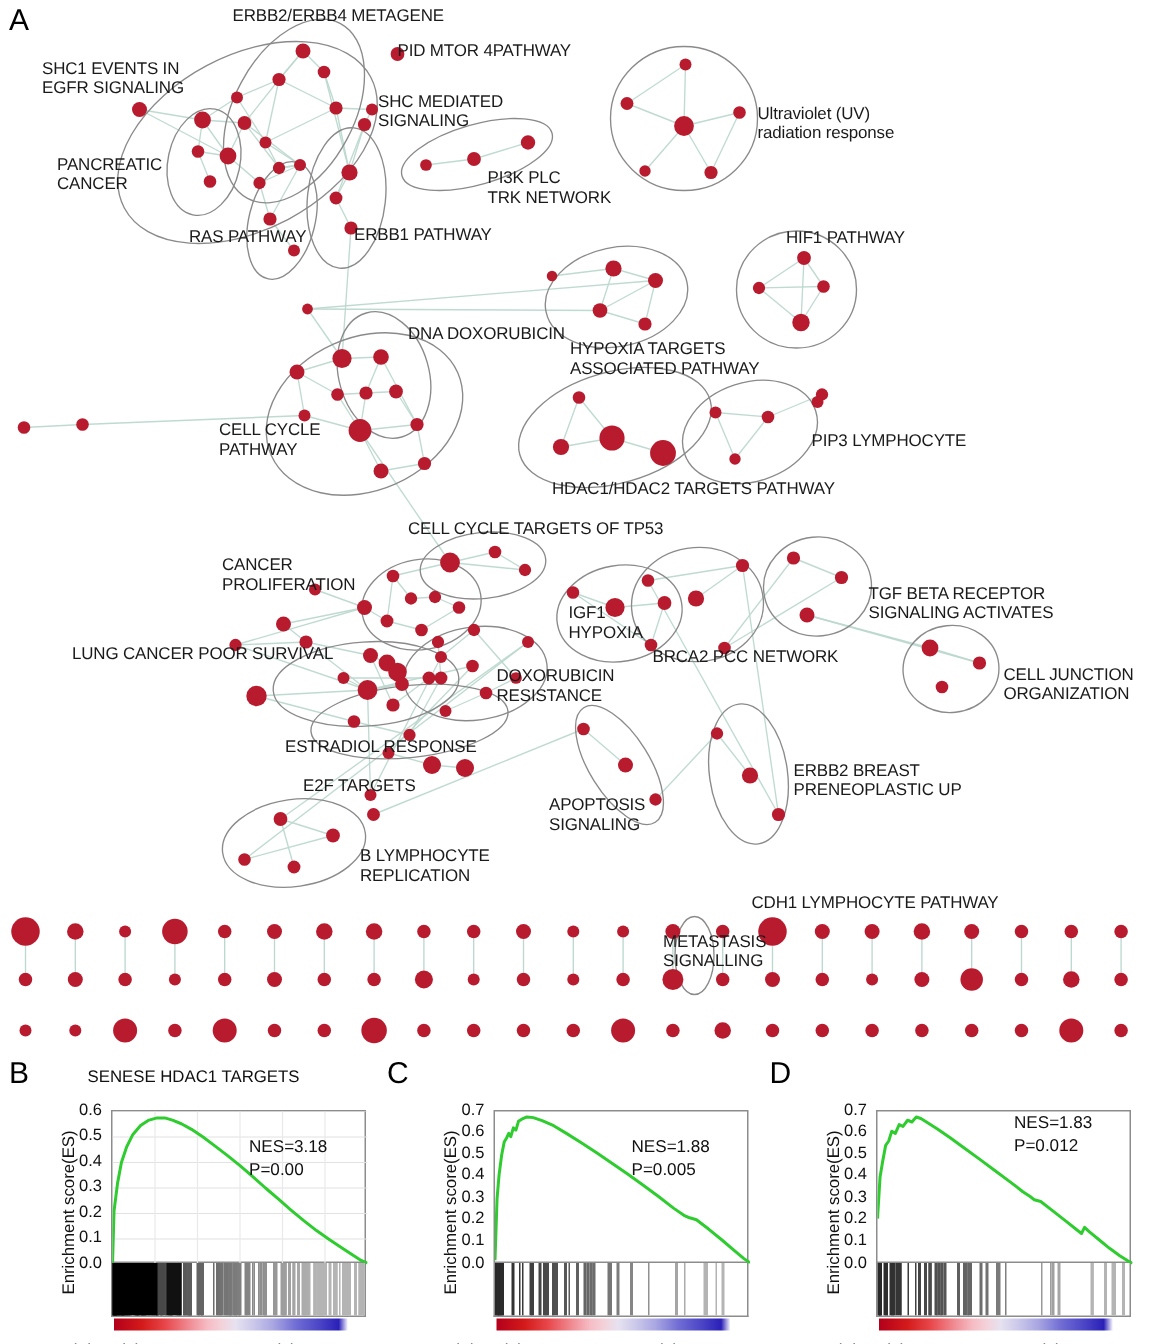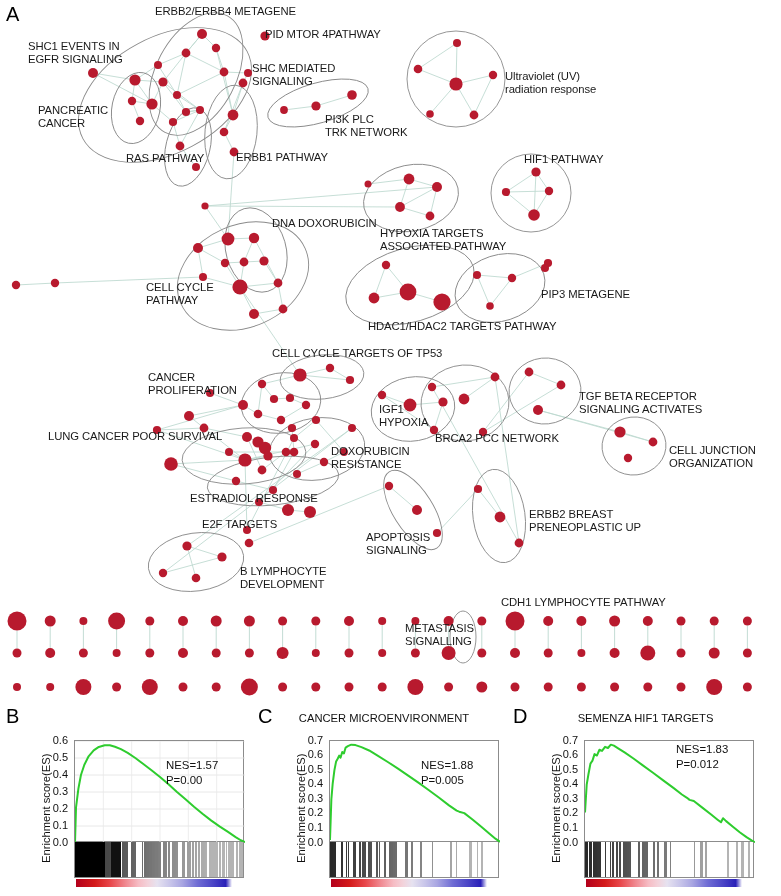--- a/index.html
+++ b/index.html
@@ -539,21 +539,21 @@
       <div class="net-label no-sel" style="left: 505px; top: 70px;">Ultraviolet (UV)
 radiation response</div>
       <div class="net-label no-sel" style="left: 126px; top: 152px;">RAS PATHWAY</div>
       <div class="net-label no-sel" style="left: 236px; top: 151px;">ERBB1 PATHWAY</div>
       <div class="net-label no-sel" style="left: 524px; top: 153px;">HIF1 PATHWAY</div>
       <div class="net-label no-sel" style="left: 272px; top: 217px;">DNA DOXORUBICIN</div>
       <div class="net-label no-sel" style="left: 380px; top: 227px;">HYPOXIA TARGETS
 ASSOCIATED PATHWAY</div>
       <div class="net-label no-sel" style="left: 146px; top: 281px;">CELL CYCLE
 PATHWAY</div>
-      <div class="net-label no-sel" style="left: 541px; top: 288px;">PIP3 METAGENE</div>
+      <div class="net-label no-sel" style="left: 541px; top: 288px;">PIP3 LYMPHOCYTE</div>
       <div class="net-label no-sel" style="left: 368px; top: 320px;">HDAC1/HDAC2 TARGETS PATHWAY</div>
       <div class="net-label no-sel" style="left: 272px; top: 347px;">CELL CYCLE TARGETS OF TP53</div>
       <div class="net-label no-sel" style="left: 148px; top: 371px;">CANCER
 PROLIFERATION</div>
       <div class="net-label no-sel" style="left: 379px; top: 403px;">IGF1
 HYPOXIA</div>
       <div class="net-label no-sel" style="left: 579px; top: 390px;">TGF BETA RECEPTOR
 SIGNALING ACTIVATES</div>
       <div class="net-label no-sel" style="left: 48px; top: 430px;">LUNG CANCER POOR SURVIVAL</div>
       <div class="net-label no-sel" style="left: 435px; top: 432px;">BRCA2 PCC NETWORK</div>
@@ -561,28 +561,29 @@
 RESISTANCE</div>
       <div class="net-label no-sel" style="left: 669px; top: 444px;">CELL JUNCTION
 ORGANIZATION</div>
       <div class="net-label no-sel" style="left: 190px; top: 492px;">ESTRADIOL RESPONSE</div>
       <div class="net-label no-sel" style="left: 529px; top: 508px;">ERBB2 BREAST
 PRENEOPLASTIC UP</div>
       <div class="net-label no-sel" style="left: 202px; top: 518px;">E2F TARGETS</div>
       <div class="net-label no-sel" style="left: 366px; top: 531px;">APOPTOSIS
 SIGNALING</div>
       <div class="net-label no-sel" style="left: 240px; top: 565px;">B LYMPHOCYTE
-DEVELOPMENT</div>
+REPLICATION</div>
       <div class="net-label no-sel" style="left: 501px; top: 596px;">CDH1 LYMPHOCYTE PATHWAY</div>
-      <div class="net-label no-sel" style="left: 405px; top: 622px;">METASTASIS
+      <div class="net-label no-sel" style="left: 442px; top: 622px;">METASTASIS
 SIGNALLING</div>
     </div>
 
   <div class="gsea-panel" id="panel-B" style="left:0px;">
     <div class="panel-letter no-sel" style="left:6px; top:6px;">B</div>
+    <div class="gsea-title">SENESE HDAC1 TARGETS</div>
     <div class="gsea-ylabel" style="left:40px; top:163px;">Enrichment score(ES)</div>
   <div class="gsea-plot" style="left: 74px; top: 40px; width: 170px; height: 102px;">
         <svg width="170" height="102" style="position: absolute; left: 0px; top: 0px;">
           <line x1="0" x2="170" y1="85" y2="85" stroke="#e2e2e2" stroke-width="0.8"></line>
           <line x1="0" x2="170" y1="68" y2="68" stroke="#e2e2e2" stroke-width="0.8"></line>
           <line x1="0" x2="170" y1="51" y2="51" stroke="#e2e2e2" stroke-width="0.8"></line>
           <line x1="0" x2="170" y1="34" y2="34" stroke="#e2e2e2" stroke-width="0.8"></line>
           <line x1="0" x2="170" y1="17" y2="17" stroke="#e2e2e2" stroke-width="0.8"></line>
           <line x1="0" x2="170" y1="0" y2="0" stroke="#e2e2e2" stroke-width="0.8"></line>
           <line y1="0" y2="102" x1="28.333333333333332" x2="28.333333333333332" stroke="#e9e9e9" stroke-width="0.8"></line>
@@ -598,21 +599,21 @@
       <div class="gsea-ticks no-sel" style="left: 36px; top: 40px; width: 32px; height: 102px;">
         <span style="top: 96.5px;">0.0</span>
         <span style="top: 79.5px;">0.1</span>
         <span style="top: 62.5px;">0.2</span>
         <span style="top: 45.5px;">0.3</span>
         <span style="top: 28.5px;">0.4</span>
         <span style="top: 11.5px;">0.5</span>
         <span style="top: -5.5px;">0.6</span>
       </div>
       <div class="gsea-stats no-sel" style="left: 166px; top: 58px;">
-        <div>NES=1.57</div>
+        <div>NES=3.18</div>
         <div>P=0.00</div>
       </div>
       <div class="gsea-hit" style="left: 74px; top: 142px; width: 170px; height: 36px;">
         <i style="left: 76.26px; width: 1.51px; background: rgb(119, 119, 119);"></i>
         <i style="left: 119.85px; width: 1.41px; background: rgb(164, 164, 164);"></i>
         <i style="left: 29.24px; width: 1.99px; background: rgb(70, 70, 70);"></i>
         <i style="left: 113.47px; width: 2.03px; background: rgb(158, 158, 158);"></i>
         <i style="left: 1.54px; width: 1.88px; background: rgb(41, 41, 41);"></i>
         <i style="left: 113.86px; width: 1.45px; background: rgb(158, 158, 158);"></i>
         <i style="left: 114.72px; width: 1.05px; background: rgb(159, 159, 159);"></i>
@@ -802,21 +803,20 @@
         <i style="left: 0px; width: 30px; background: rgb(0, 0, 0);"></i>
         <i style="left: 36px; width: 10px; background: rgb(17, 17, 17);"></i>
       </div>
       <div class="gsea-bar" style="left: 76px; top: 179px; width: 156px; background: linear-gradient(to right, rgb(179, 0, 27) 0%, rgb(212, 26, 26) 12%, rgb(232, 71, 75) 22%, rgb(240, 138, 146) 32%, rgb(246, 188, 196) 40%, rgb(243, 210, 218) 46%, rgb(230, 226, 240) 52%, rgb(201, 198, 234) 60%, rgb(169, 166, 226) 68%, rgb(111, 108, 212) 78%, rgb(74, 68, 198) 88%, rgb(42, 32, 184) 96%, rgb(255, 255, 255) 100%);"></div>
       <div class="gsea-axis-note no-sel" style="left: 41px; top: 195px;">Higher risk score</div>
       <div class="gsea-axis-note no-sel" style="left: 147px; top: 195px;">Lower risk score</div>
     </div>
 
   <div class="gsea-panel" id="panel-C" style="left:255px;">
     <div class="panel-letter no-sel" style="left:3px; top:6px;">C</div>
-    <div class="gsea-title">CANCER MICROENVIRONMENT</div>
     <div class="gsea-ylabel" style="left:40px; top:163px;">Enrichment score(ES)</div>
   <div class="gsea-plot" style="left: 74px; top: 40px; width: 170px; height: 102px;">
         <svg width="170" height="102" style="position: absolute; left: 0px; top: 0px;">
           <path d="M0.00,99.09 L1.36,58.29 L2.72,42.26 L4.42,29.14 L6.12,20.40 L7.82,17.49 L9.18,14.57 L10.54,16.76 L12.24,10.93 L13.94,12.39 L15.64,6.56 L17.85,5.10 L21.25,3.64 L25.50,4.08 L31.45,6.12 L39.10,9.47 L47.60,14.57 L57.80,20.98 L68.00,27.69 L78.20,34.68 L88.40,41.67 L98.60,48.96 L108.80,56.54 L119.00,64.41 L126.65,69.65 L129.20,70.67 L134.30,72.13 L142.80,78.69 L151.30,85.68 L159.80,92.97 L165.75,97.92 L170.00,100.83" fill="none" stroke="#2ecc2e" stroke-width="2" stroke-linejoin="round"></path>
         </svg>
       </div>
       <div class="gsea-ticks no-sel" style="left: 36px; top: 40px; width: 32px; height: 102px;">
         <span style="top: 96.5px;">0.0</span>
         <span style="top: 81.9286px;">0.1</span>
         <span style="top: 67.3571px;">0.2</span>
@@ -874,21 +874,20 @@
         <i style="left: 0.17px; width: 1.2px; background: rgb(40, 40, 40);"></i>
         <i style="left: 1.02px; width: 1.77px; background: rgb(41, 41, 41);"></i>
       </div>
       <div class="gsea-bar" style="left: 76px; top: 179px; width: 156px; background: linear-gradient(to right, rgb(179, 0, 27) 0%, rgb(212, 26, 26) 12%, rgb(232, 71, 75) 22%, rgb(240, 138, 146) 32%, rgb(246, 188, 196) 40%, rgb(243, 210, 218) 46%, rgb(230, 226, 240) 52%, rgb(201, 198, 234) 60%, rgb(169, 166, 226) 68%, rgb(111, 108, 212) 78%, rgb(74, 68, 198) 88%, rgb(42, 32, 184) 96%, rgb(255, 255, 255) 100%);"></div>
       <div class="gsea-axis-note no-sel" style="left: 41px; top: 195px;">Higher risk score</div>
       <div class="gsea-axis-note no-sel" style="left: 147px; top: 195px;">Lower risk score</div>
     </div>
 
   <div class="gsea-panel" id="panel-D" style="left:510px; width:271px;">
     <div class="panel-letter no-sel" style="left:3px; top:6px;">D</div>
-    <div class="gsea-title">SEMENZA HIF1 TARGETS</div>
     <div class="gsea-ylabel" style="left:40px; top:163px;">Enrichment score(ES)</div>
   <div class="gsea-plot" style="left: 74px; top: 40px; width: 170px; height: 102px;">
         <svg width="170" height="102" style="position: absolute; left: 0px; top: 0px;">
           <path d="M0.00,71.40 L1.70,43.71 L3.40,33.51 L5.44,22.59 L7.48,19.67 L9.52,13.11 L11.90,14.57 L14.45,8.74 L17.00,9.91 L20.06,5.83 L22.95,6.99 L25.84,3.64 L28.90,4.66 L33.15,7.29 L39.95,11.66 L48.45,17.49 L57.80,24.33 L68.00,31.77 L78.20,39.34 L88.40,46.92 L96.90,53.48 L102.00,56.83 L104.55,58.87 L108.80,60.03 L117.30,66.59 L125.80,73.29 L132.60,78.69 L136.00,81.31 L138.04,77.23 L141.10,80.14 L147.90,85.68 L154.70,91.22 L161.50,96.17 L166.60,99.38 L170.00,101.27" fill="none" stroke="#2ecc2e" stroke-width="2" stroke-linejoin="round"></path>
         </svg>
       </div>
       <div class="gsea-ticks no-sel" style="left: 36px; top: 40px; width: 32px; height: 102px;">
         <span style="top: 96.5px;">0.0</span>
         <span style="top: 81.9286px;">0.1</span>
         <span style="top: 67.3571px;">0.2</span>

